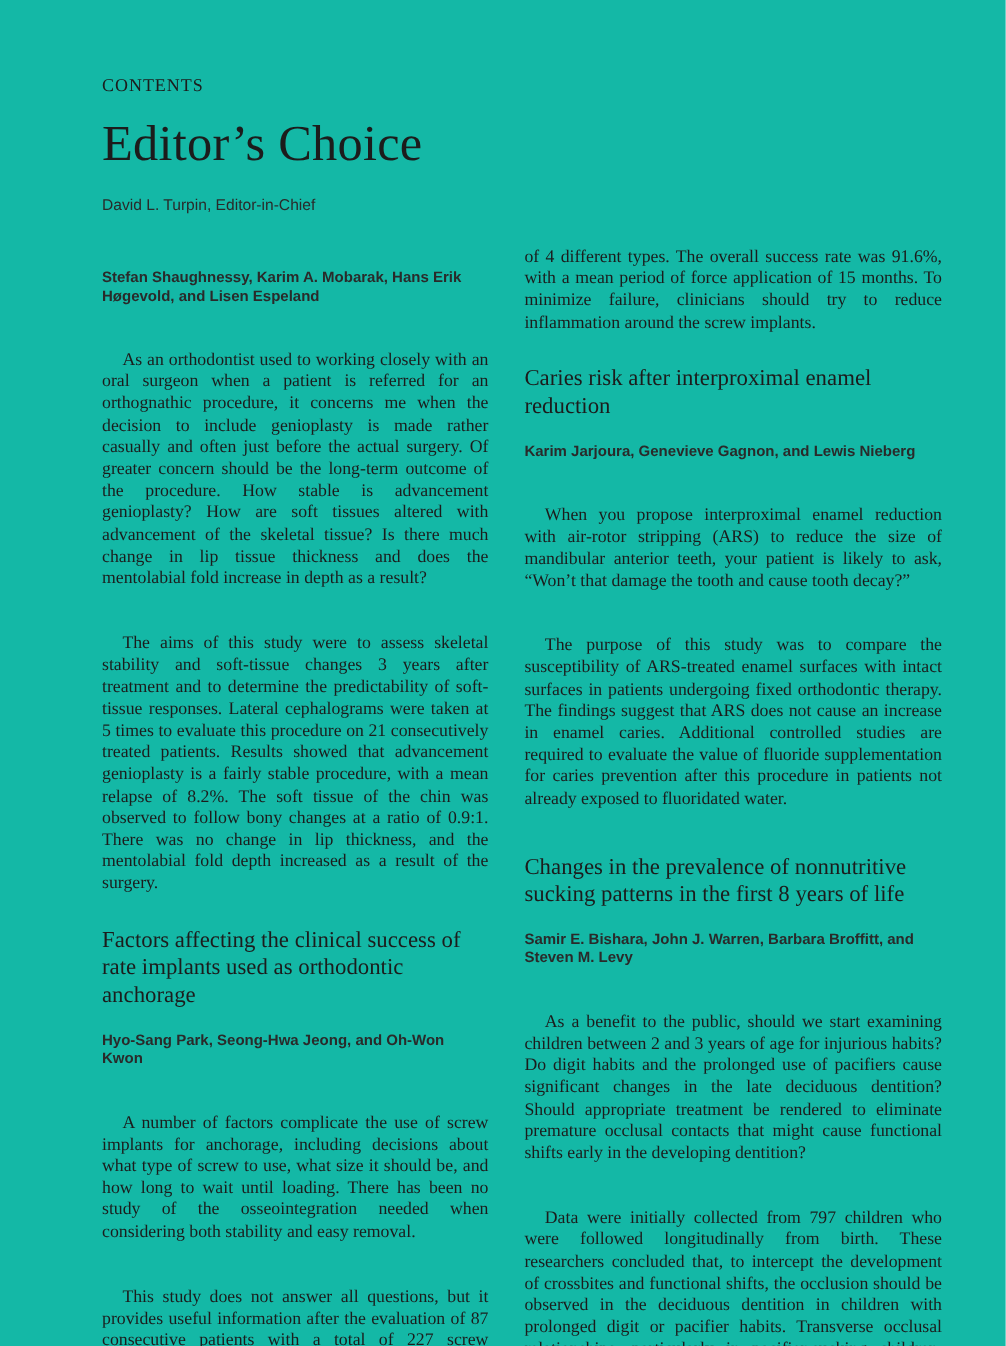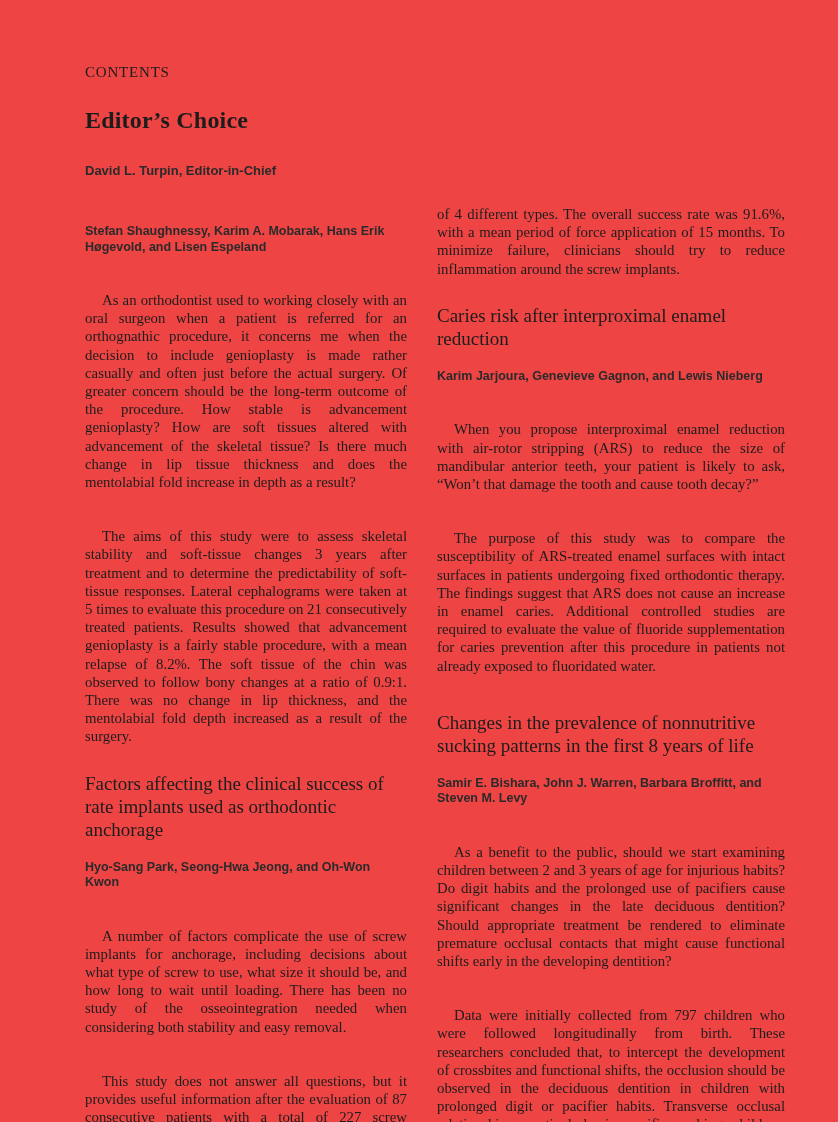--- a/index.html
+++ b/index.html
@@ -1,47 +1,47 @@
 <!DOCTYPE html>
 <html><head>
 <meta charset="utf-8">
 <style>
   html, body { margin: 0; padding: 0; }
   body { background: #ffffff; }
   .page {
     position: relative;
     width: 838px;
     height: 1122px;
-    background: #ef4444;
+    background: #14b8a6;
     font-family: "Liberation Serif", serif;
     color: #1c1c1c;
     overflow: hidden;
   }
   .content {
     position: absolute;
     left: 85px;
     top: 63px;
     width: 700px;
   }
   .kicker {
     font-size: 15px;
     line-height: 18px;
     letter-spacing: 0.8px;
   }
   .main-title {
     margin: 20px 0 0 0;
-    font-size: 24px;
-    font-weight: bold;
+    font-size: 42px;
+    font-weight: normal;
     line-height: 38px;
     letter-spacing: 0.2px;
   }
   .byline {
     margin-top: 24px;
     font-family: "Liberation Sans", sans-serif;
-    font-weight: bold;
+    font-weight: normal;
     font-size: 13px;
     line-height: 16px;
     color: #2a2a2a;
   }
   .columns {
     margin-top: 26px;
     display: flex;
     gap: 30px;
   }
   .col-left  { width: 322px; }

